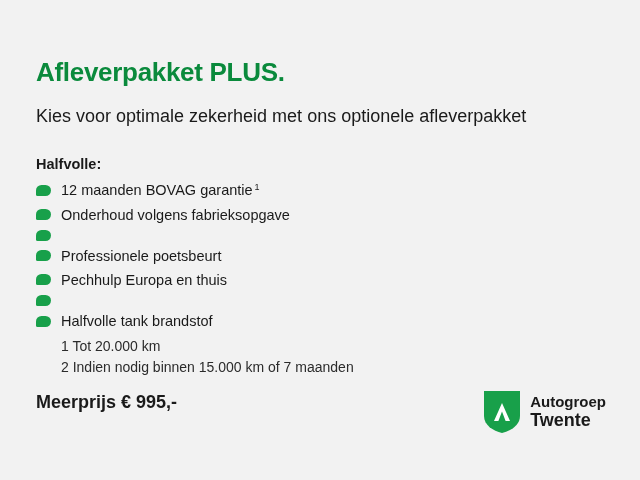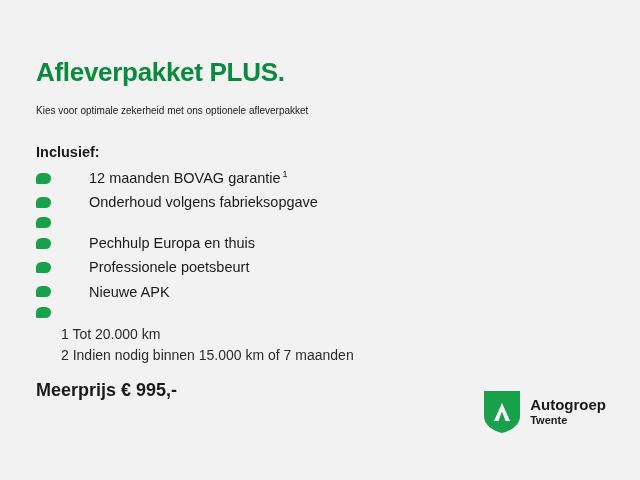--- a/index.html
+++ b/index.html
@@ -33,21 +33,21 @@
   }
   .title {
     font-size: 26px;
     font-weight: bold;
     color: #0a8a3c;
     letter-spacing: -0.3px;
     margin: 0 0 16px 0;
     line-height: 1.1;
   }
   .intro {
-    font-size: 10px;
+    font-size: 18px;
     line-height: 1.55;
     color: #1a1a1a;
     margin: 0 0 26px 0;
     max-width: 520px;
   }
   .intro-line {
     display: block;
   }
   .incl-label {
     font-size: 14.5px;
@@ -60,21 +60,20 @@
     margin: 0;
     padding: 0;
   }
   ul.features li {
     display: flex;
     align-items: center;
     margin-bottom: 6px;
     font-size: 14.5px;
     color: #1a1a1a;
     line-height: 1.25;
-    gap: 28px;
   }
   .bullet {
     flex: 0 0 auto;
     width: 15px;
     height: 11px;
     margin-right: 10px;
     background: #18a04a;
     border-radius: 7px 7px 7px 2px;
     display: inline-block;
   }
@@ -120,65 +119,65 @@
     flex-direction: column;
     justify-content: center;
     line-height: 1.12;
   }
   .logo-line1 {
     font-size: 15px;
     font-weight: bold;
     color: #1a1a1a;
   }
   .logo-line2 {
-    font-size: 11px;
+    font-size: 18px;
     font-weight: bold;
     color: #1a1a1a;
   }
 </style>
 </head>
 <body>
 
 <div class="page">
   <div class="card">
 
     <h1 class="title">Afleverpakket PLUS.</h1>
 
     <p class="intro">
       <span class="intro-line">Kies voor optimale zekerheid met ons optionele afleverpakket</span>
     </p>
 
-    <div class="incl-label">Inclusief:</div>
+    <div class="incl-label">Halfvolle:</div>
 
     <ul class="features">
       <li>
         <span class="bullet"></span>
         <span class="feat-text"><span>12 maanden BOVAG garantie</span><sup>1</sup></span>
       </li>
       <li>
         <span class="bullet"></span>
         <span class="feat-text"><span>Onderhoud volgens fabrieksopgave</span><sup></sup></span>
       </li>
       <li>
         <span class="bullet"></span>
       </li>
       <li>
         <span class="bullet"></span>
+        <span class="feat-text"><span>Professionele poetsbeurt</span><sup></sup></span>
+      </li>
+      <li>
+        <span class="bullet"></span>
         <span class="feat-text"><span>Pechhulp Europa en thuis</span><sup></sup></span>
       </li>
       <li>
         <span class="bullet"></span>
-        <span class="feat-text"><span>Professionele poetsbeurt</span><sup></sup></span>
-      </li>
-      <li>
-        <span class="bullet"></span>
-        <span class="feat-text"><span>Nieuwe APK</span><sup></sup></span>
-      </li>
-      <li>
-        <span class="bullet"></span>
+      </li>
+      <li>
+        <span class="bullet"></span>
+        <span class="feat-text"><span>Halfvolle tank brandstof</span><sup></sup></span>
       </li>
     </ul>
 
     <div class="footnotes">
       <span class="footnote">1 Tot 20.000 km</span>
       <span class="footnote">2 Indien nodig binnen 15.000 km of 7 maanden</span>
     </div>
 
     <div class="price">Meerprijs € 995,-</div>
 

